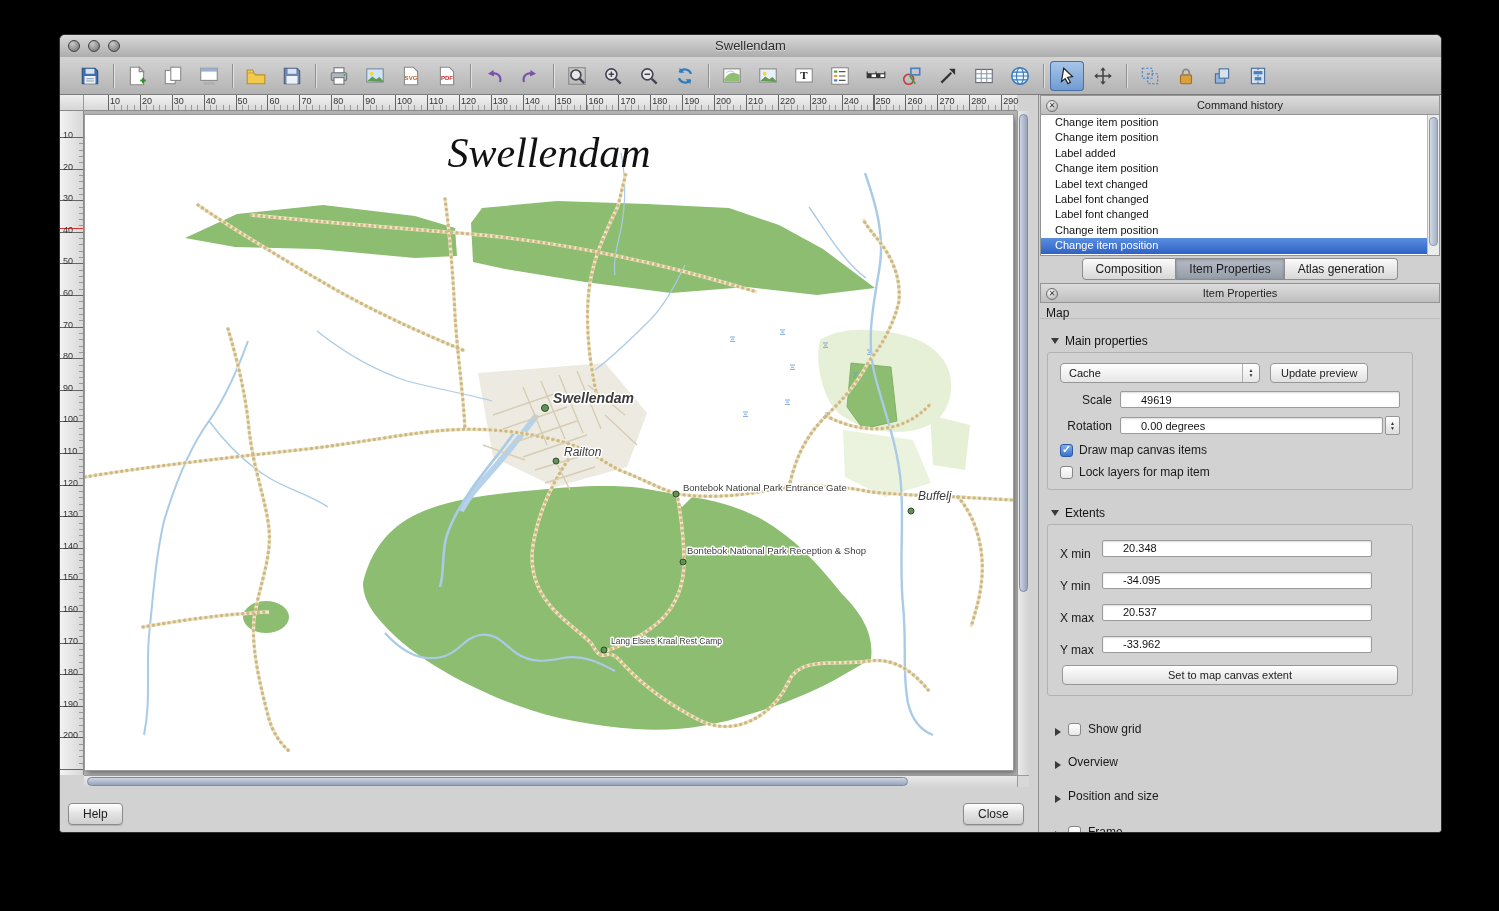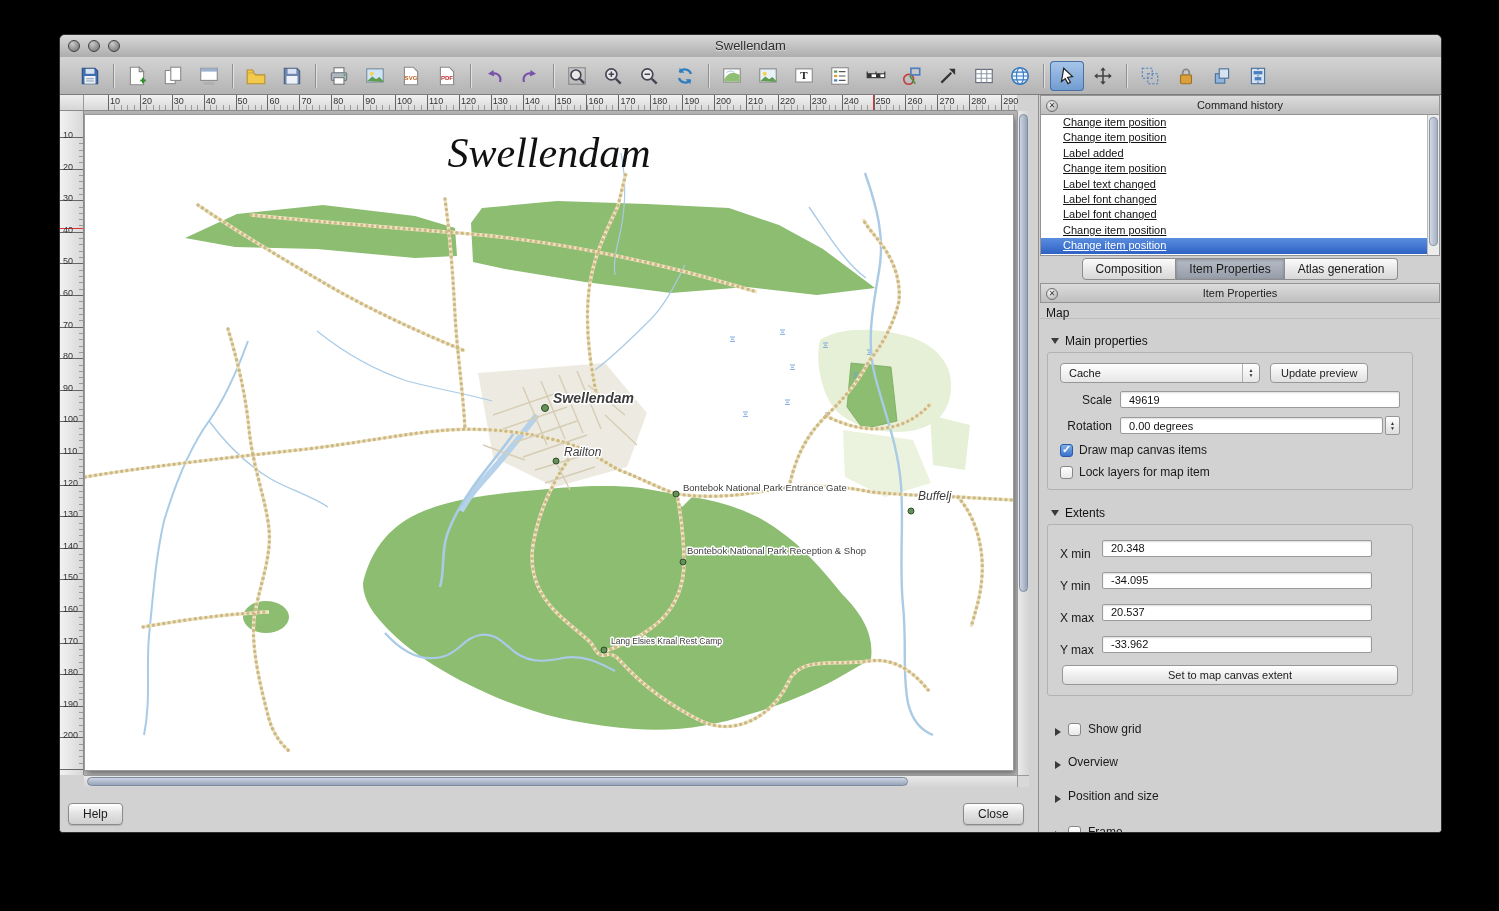--- a/index.html
+++ b/index.html
@@ -70,21 +70,21 @@
   .right-panel{position:absolute;left:978px;top:60px;width:403px;height:737px;background:#d0d0d0;
     border-left:1px solid #8f8f8f;box-sizing:border-box;}
   .panel-titlebar{position:relative;height:20px;background:linear-gradient(#dcdcdc,#bfbfbf);
     border:1px solid #949494;box-sizing:border-box;}
   .panel-title{display:block;text-align:center;font-size:11px;line-height:18px;color:#222;}
   .panel-close{position:absolute;left:5px;top:3.5px;width:12px;height:12px;border-radius:50%;
     background:radial-gradient(circle at 35% 30%,#fafafa,#a8a8a8);border:1px solid #707070;box-sizing:border-box;
     font-size:8px;line-height:10px;text-align:center;color:#333;}
   .history-panel{position:absolute;left:1px;right:1px;top:0;}
   .history-list{position:relative;height:140px;background:#fff;border:1px solid #949494;border-top:none;overflow:hidden;}
-  .hist-item{font-size:11px;line-height:15.4px;padding-left:22px;color:#111;white-space:nowrap;text-decoration:underline;}
+  .hist-item{font-size:11px;line-height:15.4px;padding-left:14px;color:#111;white-space:nowrap;}
   .hist-item.selected{background:linear-gradient(#5a8ee0,#2e62c4);color:#fff;}
   .hist-scroll{position:absolute;right:0;top:0;bottom:0;width:11px;background:#ececec;border-left:1px solid #bbb;}
   .hist-scroll .thumb{position:absolute;left:1px;right:1px;top:2px;height:92%;border-radius:4px;
     background:linear-gradient(to right,#d4dae4,#a4b0c4);border:1px solid #8b98ac;box-sizing:border-box;}
   .tabs-row{position:absolute;left:0;right:0;top:163px;height:22px;display:flex;justify-content:center;text-align:right;}
   .tab{font-size:12px;line-height:20px;padding:0 13px;color:#1a1a1a;border:1px solid #8d8d8d;border-left:none;
     background:linear-gradient(#fbfbfb,#d7d7d7);}
   .tab:first-child{border-left:1px solid #8d8d8d;border-radius:4px 0 0 4px;}
   .tab:last-child{border-radius:0 4px 4px 0;}
   .tab.active{background:linear-gradient(#b6bcc6,#959da9);box-shadow:inset 0 1px 3px rgba(0,0,0,.25);}
@@ -103,21 +103,21 @@
   .dropdown{position:relative;width:200px;height:20px;background:linear-gradient(#ffffff,#e6e6e6);
     border:1px solid #979797;border-radius:4px;box-sizing:border-box;font-size:11px;line-height:18px;
     padding-left:8px;color:#111;box-shadow:inset 0 1px 0 #fff;}
   .dd-arrows{position:absolute;right:0;top:0;bottom:0;width:16px;border-left:1px solid #b0b0b0;
     display:flex;flex-direction:column;align-items:center;justify-content:center;font-size:5px;color:#333;line-height:5px;}
   .mini-btn{height:20px;padding:0 10px;margin-left:10px;font-size:11px;line-height:18px;color:#1c1c1c;
     background:linear-gradient(#ffffff,#e0e0e0);border:1px solid #979797;border-radius:4px;box-sizing:border-box;
     box-shadow:inset 0 1px 0 #fff;}
   .flabel{width:52px;text-align:right;margin-right:8px;font-size:12px;color:#1a1a1a;flex:none;}
   .tf{flex:1;height:17px;border:1px solid #9b9b9b;border-radius:2px;background:#fff;font-size:11px;
-    padding:0 8px;box-shadow:inset 0 1px 2px rgba(0,0,0,.14);color:#111;font-family:"Liberation Sans",sans-serif;box-sizing:border-box;}
+    padding:0 20px;box-shadow:inset 0 1px 2px rgba(0,0,0,.14);color:#111;font-family:"Liberation Sans",sans-serif;box-sizing:border-box;}
   .spin{width:15px;height:19px;margin-left:2px;border:1px solid #979797;border-radius:2px;background:linear-gradient(#fff,#ddd);
     display:flex;flex-direction:column;align-items:center;justify-content:center;font-size:5px;line-height:5px;color:#333;box-sizing:border-box;flex:none;}
   .checkbox{position:relative;width:13px;height:13px;border:1px solid #878787;border-radius:3px;
     background:linear-gradient(#fff,#e8e8e8);display:inline-block;flex:none;box-sizing:border-box;}
   .checkbox.checked{background:linear-gradient(#7fb0ec,#3a72cc);border-color:#2c5aa8;}
   .checkbox.checked::after{content:"✓";position:absolute;left:1px;top:-2px;color:#fff;font-size:11px;font-weight:bold;}
   .cb-label{font-size:12px;color:#1a1a1a;margin-left:6px;}
   .field-row{display:flex;align-items:center;margin-bottom:6px;}
   .field-row .fl{width:42px;font-size:12px;color:#1a1a1a;flex:none;margin-top:12px;}
   .field-row .tf{margin-right:28px;}

